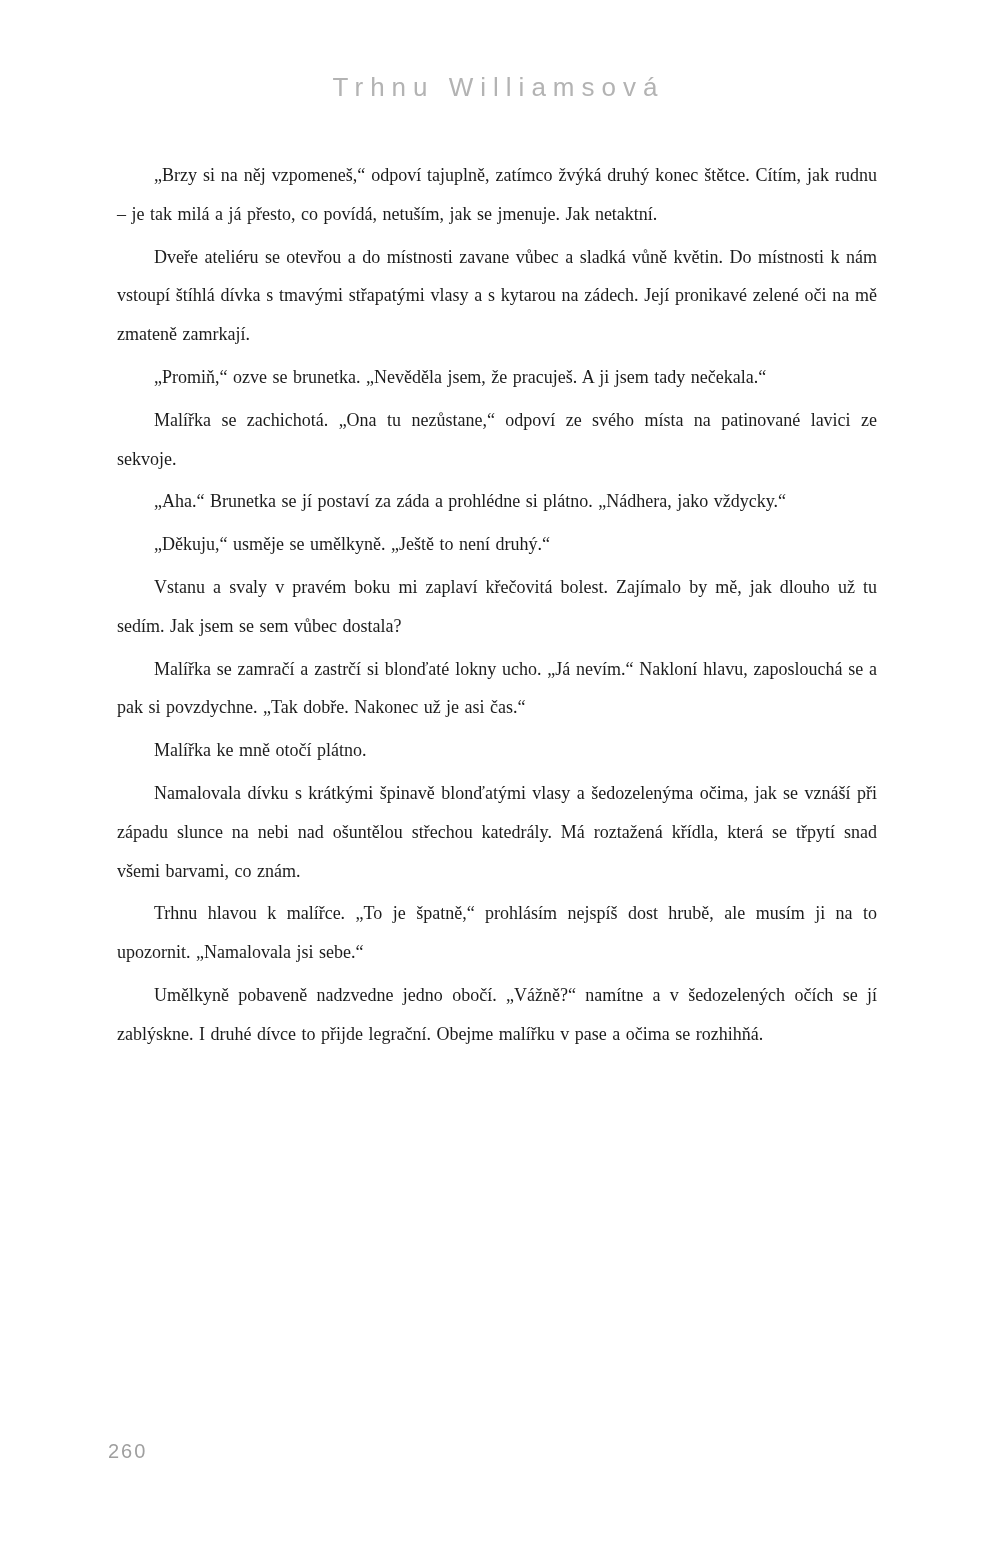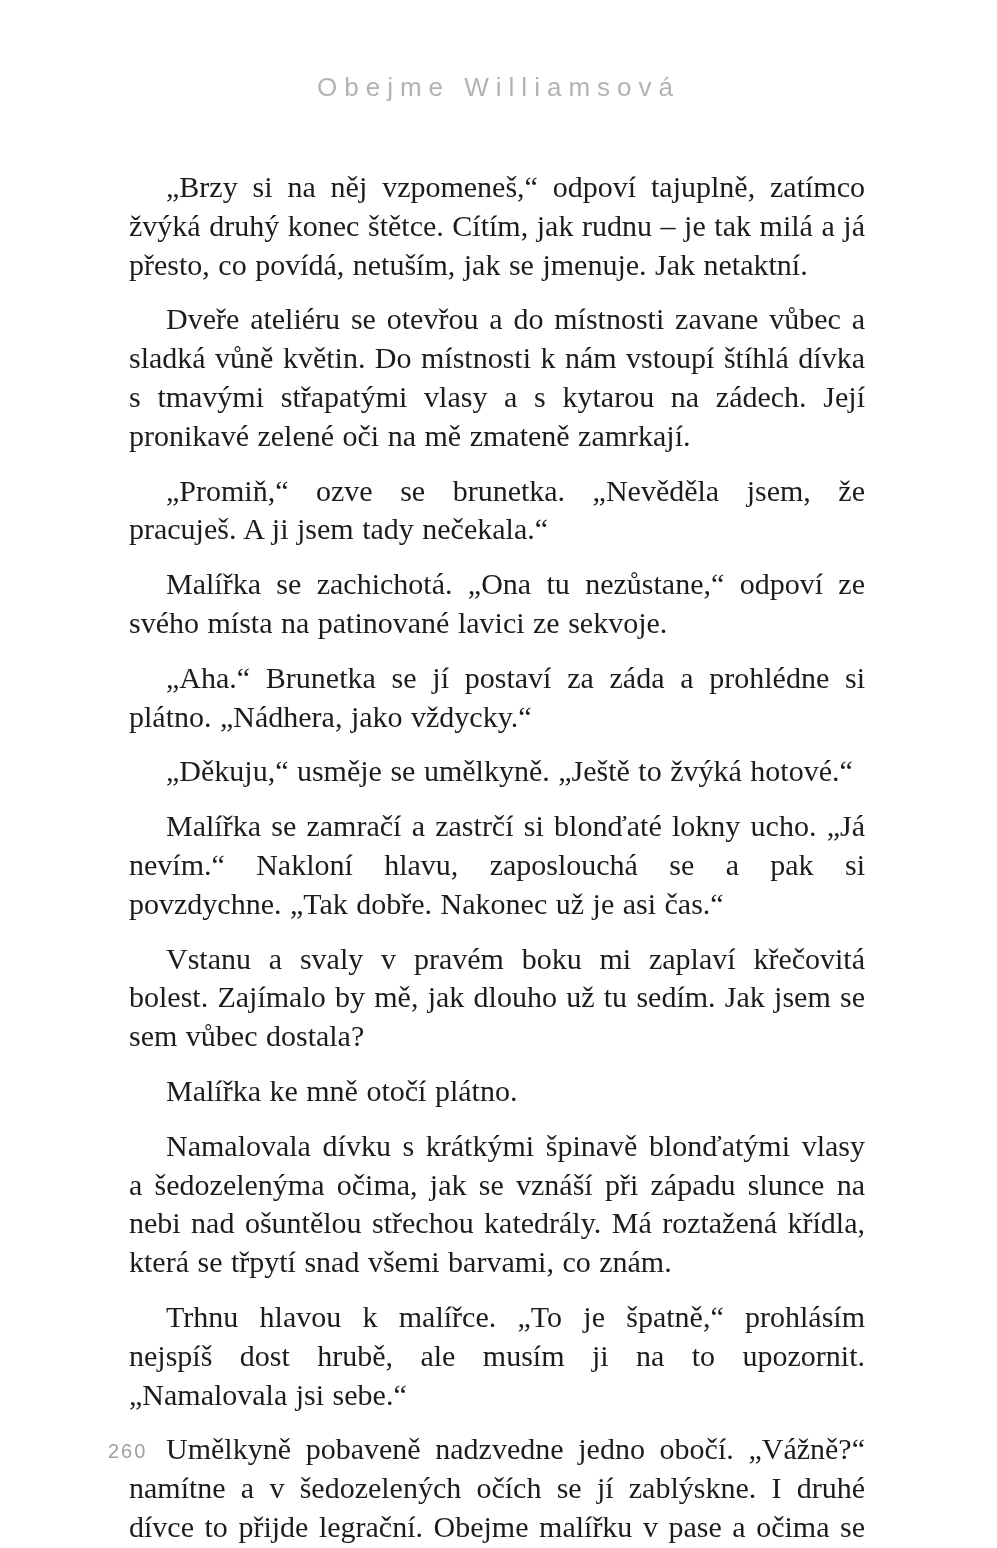--- a/index.html
+++ b/index.html
@@ -32,22 +32,22 @@
     color: #b3b3b3;
   }
   .text-block {
     position: absolute;
     top: 152px;
     left: 113px;
     width: 768px;
     color: #1c1c1c;
   }
   .text-block p.para {
-    margin: 16px;
-    font-size: 30px;
+    margin: 4px;
+    font-size: 18px;
     line-height: 38.8px;
     text-align: justify;
     text-indent: 37px;
     hyphens: auto;
     -webkit-hyphens: auto;
     word-spacing: 1px;
   }
   .page-number {
     position: absolute;
     left: 108px;
@@ -56,31 +56,31 @@
     font-weight: 300;
     font-size: 20px;
     letter-spacing: 2px;
     color: #9f9f9f;
   }
 </style>
 </head>
 <body>
 
 <div class="page">
-  <div class="running-header">Obejme Williamsová</div>
+  <div class="running-header">Trhnu Williamsová</div>
 
   <div class="text-block">
       <p class="para" lang="cs">„Brzy si na něj vzpomeneš,“ odpoví tajuplně, zatímco žvýká druhý konec štětce. Cítím, jak rudnu – je tak milá a já přesto, co povídá, netuším, jak se jmenuje. Jak netaktní.</p>
       <p class="para" lang="cs">Dveře ateliéru se otevřou a do místnosti zavane vůbec a sladká vůně květin. Do místnosti k nám vstoupí štíhlá dívka s tmavými střapatými vlasy a s kytarou na zádech. Její pronikavé zelené oči na mě zmateně zamrkají.</p>
       <p class="para" lang="cs">„Promiň,“ ozve se brunetka. „Nevěděla jsem, že pracuješ. A ji jsem tady nečekala.“</p>
       <p class="para" lang="cs">Malířka se zachichotá. „Ona tu nezůstane,“ odpoví ze svého místa na patinované lavici ze sekvoje.</p>
       <p class="para" lang="cs">„Aha.“ Brunetka se jí postaví za záda a prohlédne si plátno. „Nádhera, jako vždycky.“</p>
-      <p class="para" lang="cs">„Děkuju,“ usměje se umělkyně. „Ještě to žvýká hotové.“</p>
+      <p class="para" lang="cs">„Děkuju,“ usměje se umělkyně. „Ještě to není druhý.“</p>
+      <p class="para" lang="cs">Vstanu a svaly v pravém boku mi zaplaví křečovitá bolest. Zajímalo by mě, jak dlouho už tu sedím. Jak jsem se sem vůbec dostala?</p>
       <p class="para" lang="cs">Malířka se zamračí a zastrčí si blonďaté lokny ucho. „Já nevím.“ Nakloní hlavu, zaposlouchá se a pak si povzdychne. „Tak dobře. Nakonec už je asi čas.“</p>
-      <p class="para" lang="cs">Vstanu a svaly v pravém boku mi zaplaví křečovitá bolest. Zajímalo by mě, jak dlouho už tu sedím. Jak jsem se sem vůbec dostala?</p>
       <p class="para" lang="cs">Malířka ke mně otočí plátno.</p>
       <p class="para" lang="cs">Namalovala dívku s krátkými špinavě blonďatými vlasy a šedozelenýma očima, jak se vznáší při západu slunce na nebi nad ošuntělou střechou katedrály. Má roztažená křídla, která se třpytí snad všemi barvami, co znám.</p>
       <p class="para" lang="cs">Trhnu hlavou k malířce. „To je špatně,“ prohlásím nejspíš dost hrubě, ale musím ji na to upozornit. „Namalovala jsi sebe.“</p>
       <p class="para" lang="cs">Umělkyně pobaveně nadzvedne jedno obočí. „Vážně?“ namítne a v šedozelených očích se jí zablýskne. I druhé dívce to přijde legrační. Obejme malířku v pase a očima se rozhihňá.</p>
     </div>
 
   <div class="page-number">260</div>
 </div>
 
 </body></html>

